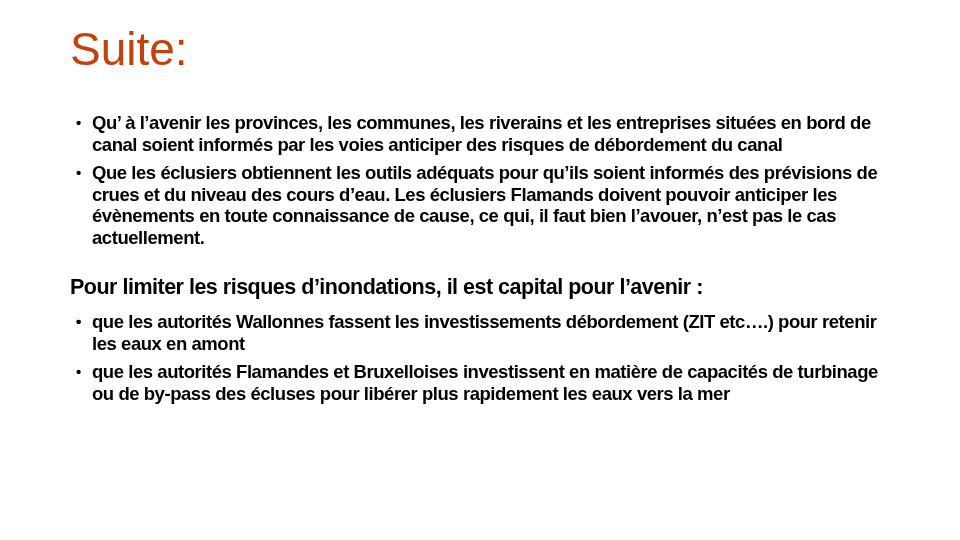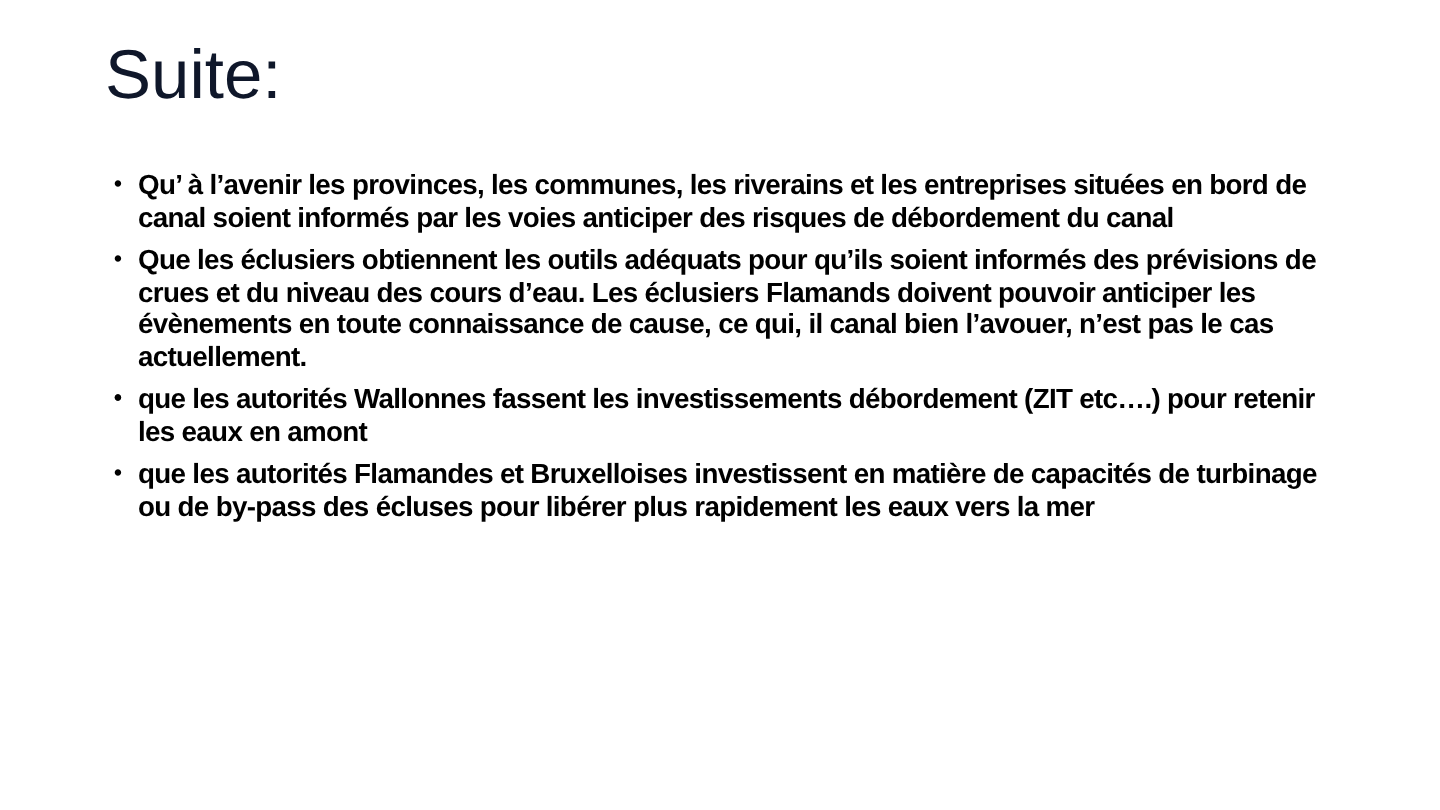--- a/index.html
+++ b/index.html
@@ -16,21 +16,21 @@
     font-family: "Liberation Sans", sans-serif;
     color: #000000;
   }
   .slide-title {
     position: absolute;
     left: 70px;
     top: 22px;
     font-size: 46px;
     font-weight: 400;
     letter-spacing: 0px;
-    color: #0f172a;
+    color: #c2410c;
   }
   .content {
     position: absolute;
     left: 70px;
     top: 112px;
     width: 822px;
   }
   .bullet-list {
     list-style: none;
     margin: 0;
@@ -69,24 +69,25 @@
 
   <div class="content">
 
     <ul class="bullet-list">
       <li class="bullet-item">
         <span class="bullet-marker">•</span>
         <span>Qu’ à l’avenir les provinces, les communes, les riverains et les entreprises situées en bord de canal soient informés par les voies anticiper des risques de débordement du canal</span>
       </li>
       <li class="bullet-item">
         <span class="bullet-marker">•</span>
-        <span>Que les éclusiers obtiennent les outils adéquats pour qu’ils soient informés des prévisions de crues et du niveau des cours d’eau. Les éclusiers Flamands doivent pouvoir anticiper les évènements en toute connaissance de cause, ce qui, il canal bien l’avouer, n’est pas le cas actuellement.</span>
+        <span>Que les éclusiers obtiennent les outils adéquats pour qu’ils soient informés des prévisions de crues et du niveau des cours d’eau. Les éclusiers Flamands doivent pouvoir anticiper les évènements en toute connaissance de cause, ce qui, il faut bien l’avouer, n’est pas le cas actuellement.</span>
       </li>
     </ul>
 
+    <div class="section-heading">Pour limiter les risques d’inondations, il est capital pour l’avenir :</div>
 
     <ul class="bullet-list">
       <li class="bullet-item">
         <span class="bullet-marker">•</span>
       </li>
       <li class="bullet-item">
         <span class="bullet-marker">•</span>
         <span>que les autorités Wallonnes fassent les investissements débordement (ZIT etc….) pour retenir les eaux en amont</span>
       </li>
       <li class="bullet-item">

